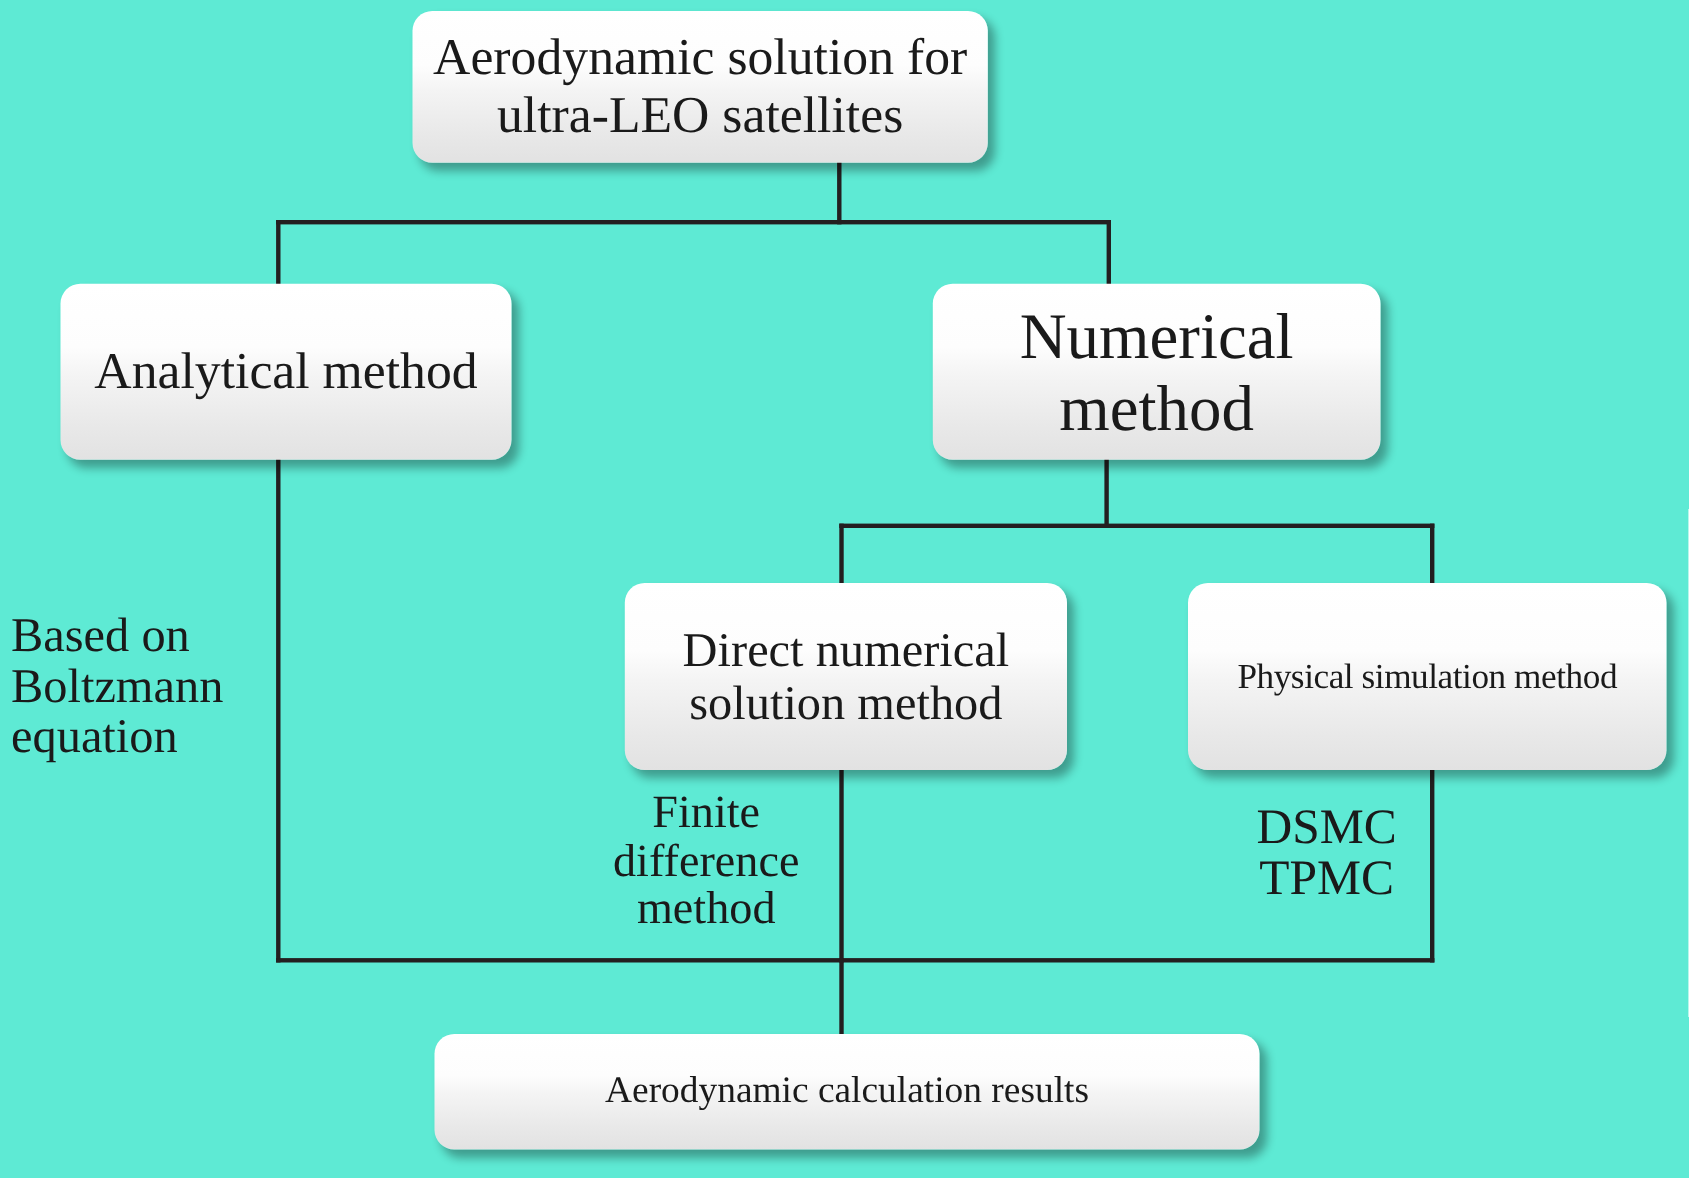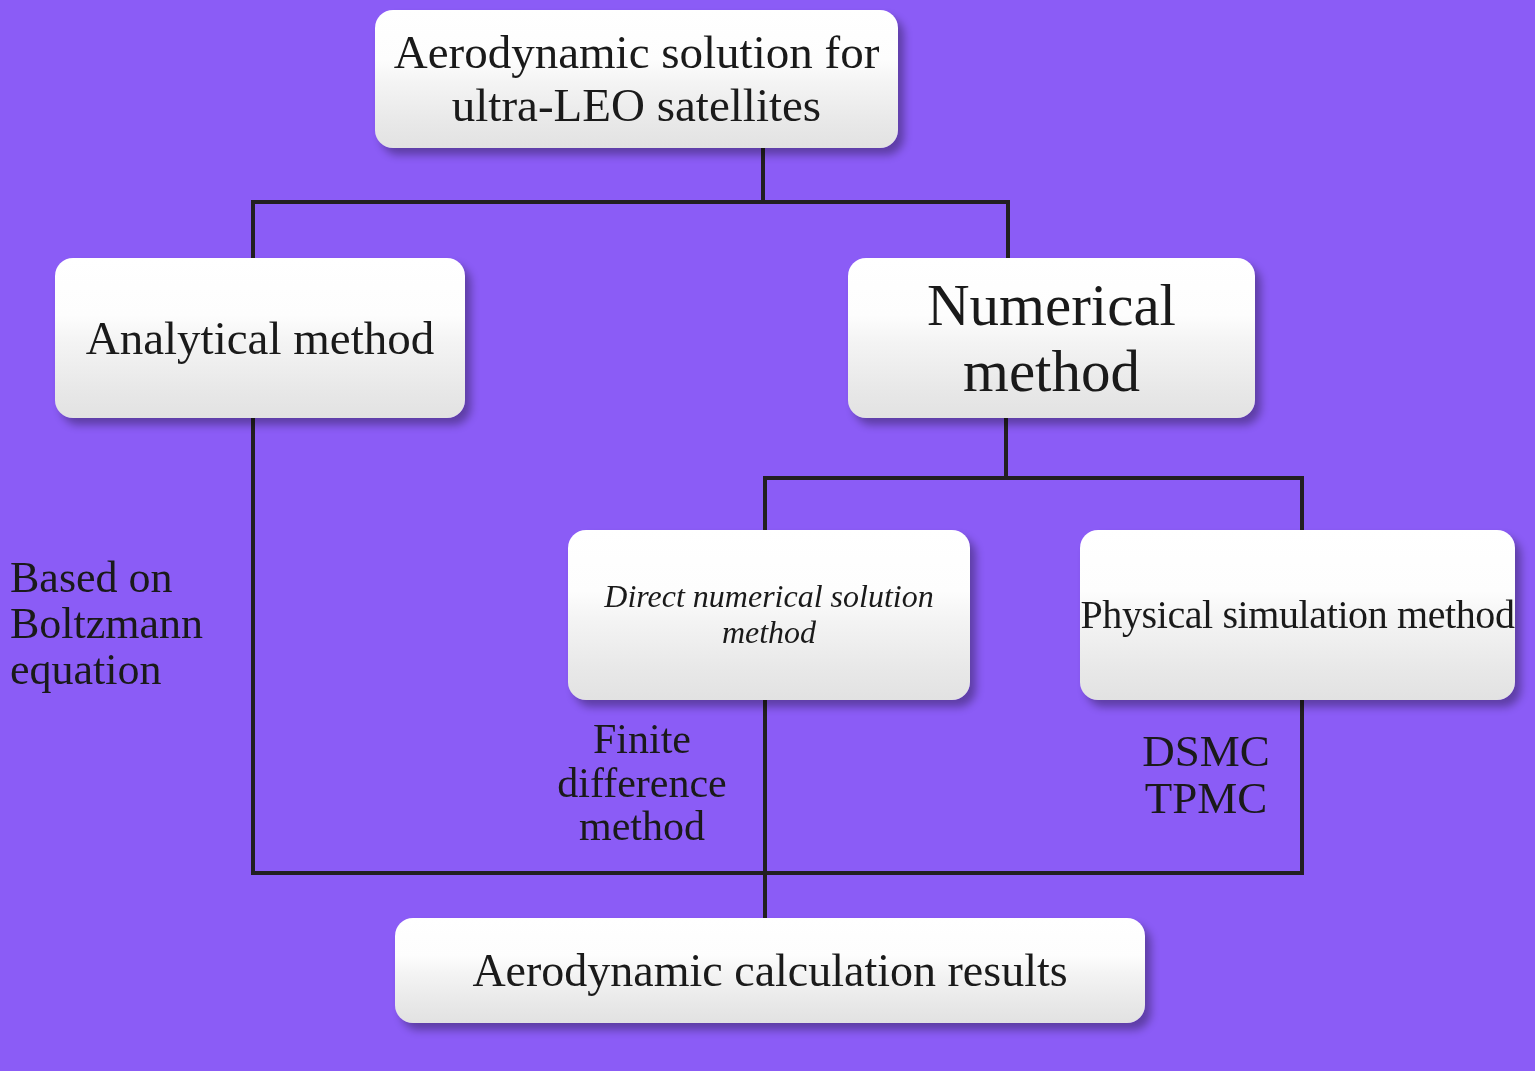--- a/index.html
+++ b/index.html
@@ -5,21 +5,21 @@
 <style>
   html, body {
     margin: 0;
     padding: 0;
     background: #ffffff;
   }
   #canvas {
     position: relative;
     width: 1535px;
     height: 1071px;
-    background: #8b5cf6;
+    background: #5eead4;
     overflow: hidden;
     font-family: "Liberation Serif", "DejaVu Serif", serif;
     color: #1a1a1a;
   }
 
   
   .line {
     position: absolute;
     background: #231f20;
   }
@@ -55,23 +55,23 @@
     line-height: 1.04;
     color: #1a1a1a;
     white-space: pre-line;
     z-index: 2;
   }
 
   
   #box-root       { left:375px; top:10px;  width:523px;  height:138px; font-size:47px; }
   #box-analytical { left:55px;  top:258px; width:410px;  height:160px; font-size:47px; }
   #box-numerical  { left:848px; top:258px; width:407px;  height:160px; font-size:59px; }
-  #box-direct     { left:568px; top:530px; width:402px;  height:170px; font-size:32px;font-style:italic; }
-  #box-physical   { left:1080px;top:530px; width:435px;  height:170px; font-size:40px; }
-  #box-results    { left:395px; top:918px; width:750px;  height:105px; font-size:46px; }
+  #box-direct     { left:568px; top:530px; width:402px;  height:170px; font-size:44px; }
+  #box-physical   { left:1080px;top:530px; width:435px;  height:170px; font-size:32px; }
+  #box-results    { left:395px; top:940px; width:750px;  height:105px; font-size:34px; }
 
   #box-physical .txt { letter-spacing: -0.4px; }
 
   #note-boltzmann { left:10px;   top:555px; width:240px; font-size:44px; text-align:left; }
   #note-finite    { left:528px;  top:718px; width:228px; font-size:42px; text-align:center; }
   #note-mc        { left:1118px; top:728px; width:176px; font-size:45px; text-align:center; }
 
   
   #l-root-stem    { left:761px; top:146px; height:58px; }
   #l-top-bar      { left:251px; top:200px; width:759px; }

